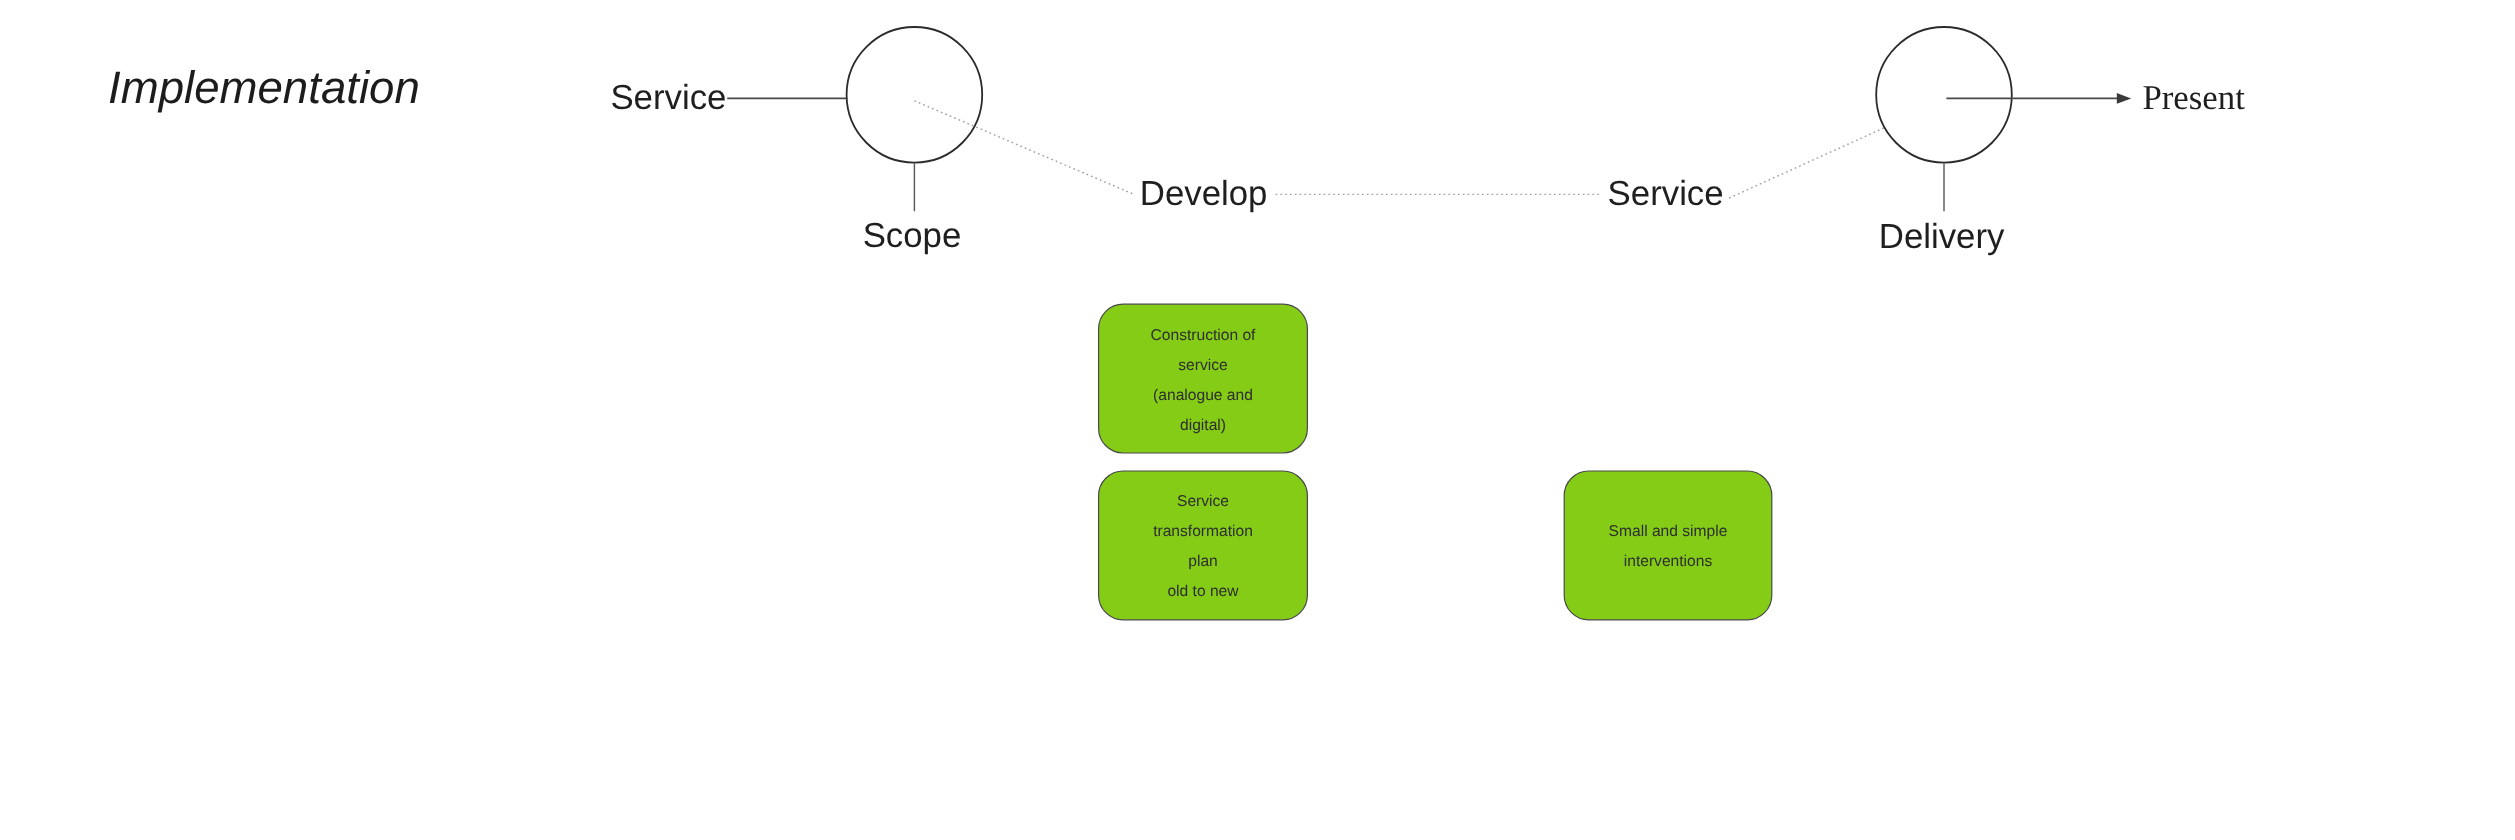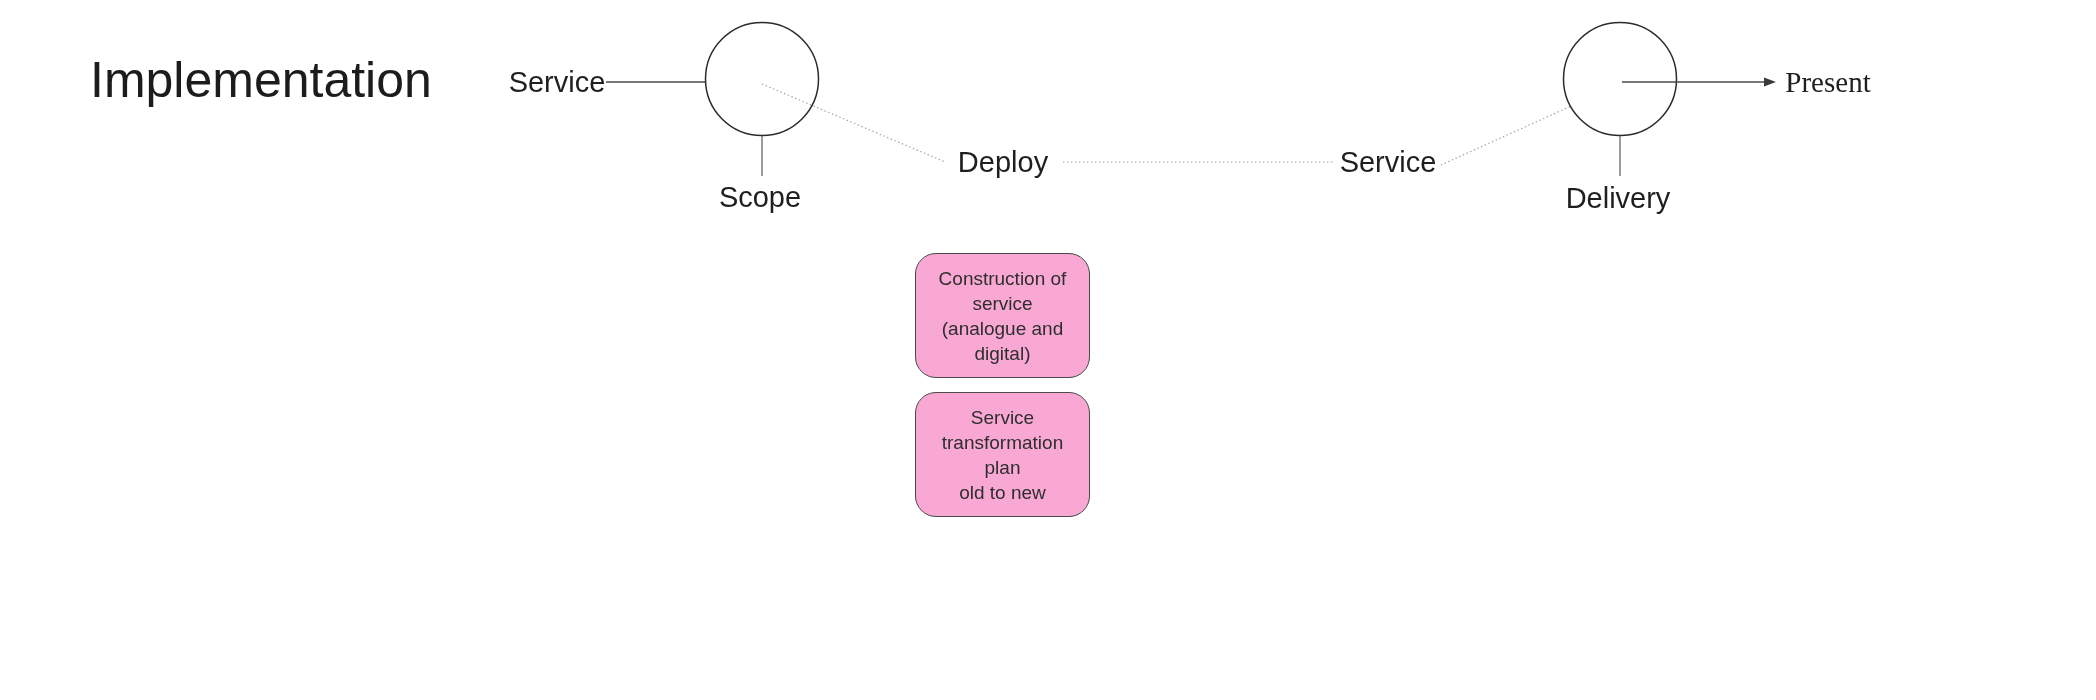--- a/index.html
+++ b/index.html
@@ -13,46 +13,47 @@
   }
   .layer-svg {
     position: absolute;
     left: 0; top: 0;
     width: 2096px; height: 700px;
   }
   .page-title {
     position: absolute;
     left: 90px;
     top: 55px;
-    font-size: 50px;
+    font-size: 38px;
     line-height: 1;
     color: #1c1c1c;
     white-space: nowrap;
+    font-style: italic;
   }
   .lbl {
     position: absolute;
     transform: translate(-50%, -50%);
     font-size: 29px;
     line-height: 1.1;
     color: #1f1f1f;
     white-space: nowrap;
   }
   .node-box {
     position: absolute;
     box-sizing: border-box;
     width: 175px;
     height: 125px;
     border: 1.4px solid #4a4a4a;
     border-radius: 21px;
-    background: #f9a8d4;
+    background: #84cc16;
     display: flex;
     align-items: center;
     justify-content: center;
     text-align: center;
-    font-size: 19px;
+    font-size: 13px;
     line-height: 25px;
     color: #2e2e2e;
     white-space: pre-line;
     padding: 4px 8px;
   }
 </style>
 </head>
 <body>
 
 <div class="canvas">
@@ -79,33 +80,35 @@
     <line x1="1622" y1="82" x2="1765" y2="82" stroke="#4a4a4a" stroke-width="1.3"></line>
     <polygon points="1776,82 1764,77.5 1764,86.5" fill="#3a3a3a"></polygon>
   </svg>
 
   <div class="page-title">Implementation</div>
 
   <div class="lbl" style="left:557px; top:83px;">Service</div>
 
   <div class="lbl" style="left:760px; top:198px;">Scope</div>
 
-  <div class="lbl" style="left:1003px; top:163px;">Deploy</div>
+  <div class="lbl" style="left:1003px; top:163px;">Develop</div>
 
   <div class="lbl" style="left:1388px; top:163px;">Service</div>
 
   <div class="lbl" style="left:1618px; top:199px;">Delivery</div>
 
   <div class="lbl" style="left:1828px; top:83px;font-family:Liberation Serif, serif;">Present</div>
 
   <div class="node-box" style="left:915px; top:253px;">Construction of
 service
 (analogue and
 digital)</div>
 
   <div class="node-box" style="left:915px; top:392px;">Service
 transformation
 plan
 old to new</div>
 
 
+  <div class="node-box" style="left:1303px; top:392px; width:174px;">Small and simple
+interventions</div>
 
 </div>
 
 </body></html>

